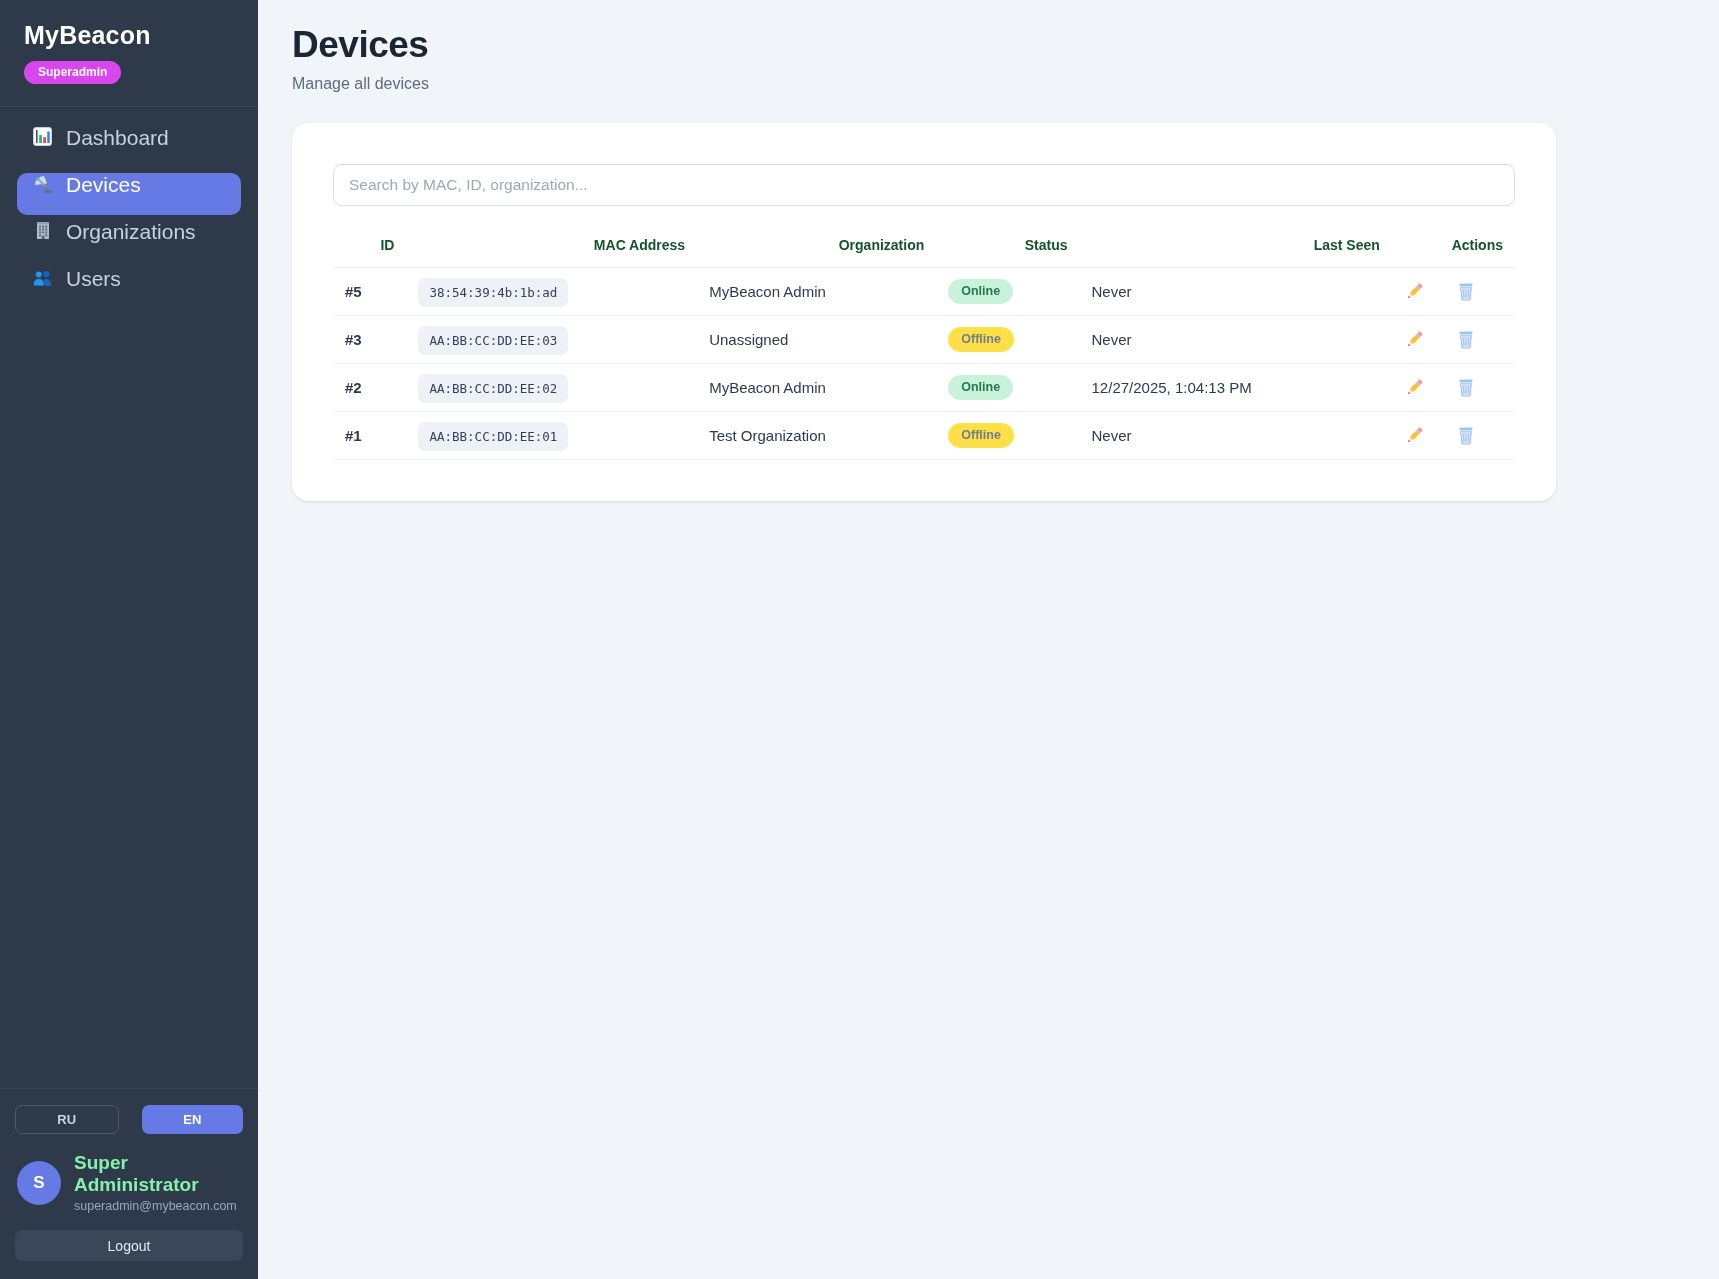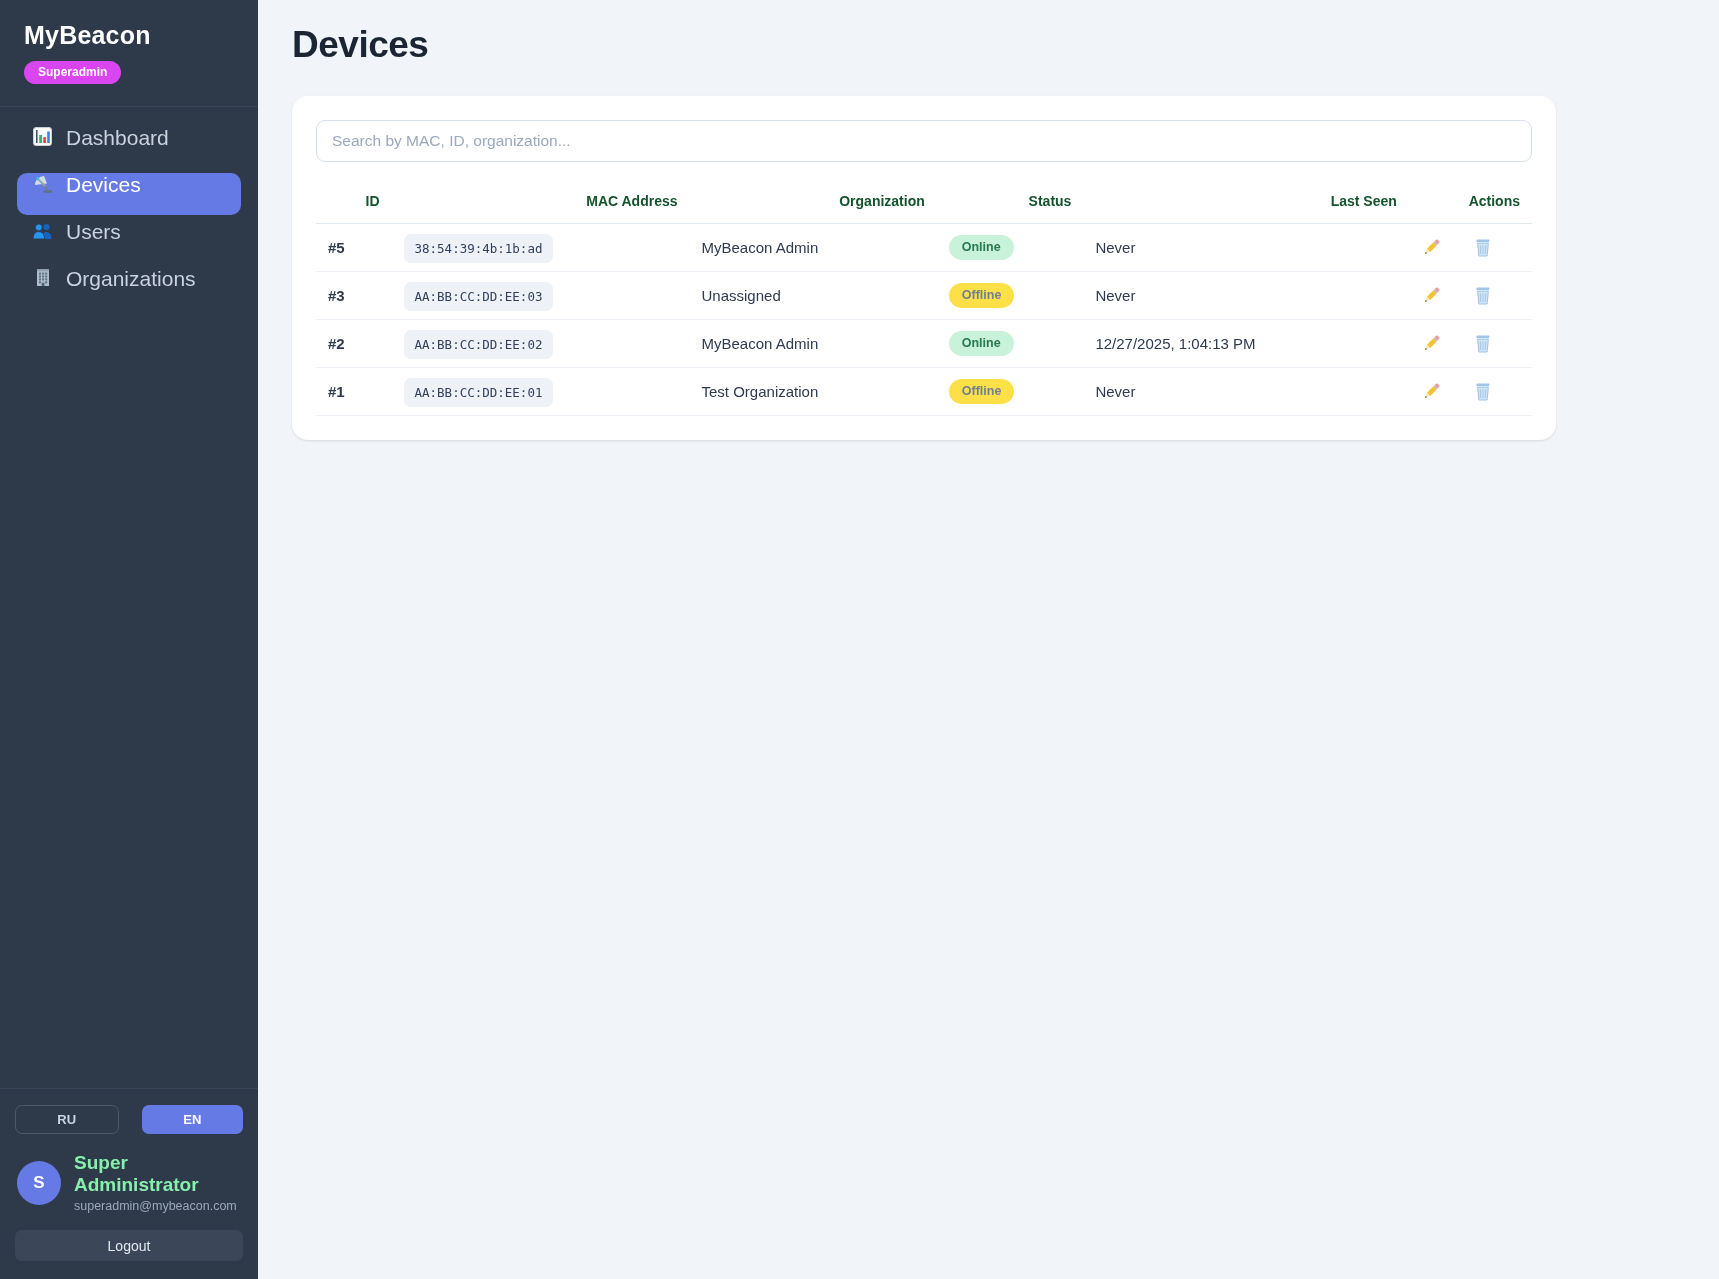--- a/index.html
+++ b/index.html
@@ -64,21 +64,21 @@
     color: #e2e8f0; font-family: inherit; font-size: 14px; cursor: pointer;
   }
 
   
   .main { flex: 1; background: #f1f5f9; padding: 24px 31px 0 34px; overflow: hidden; }
   .page-title { margin: 0; font-size: 37px; font-weight: bold; color: #1b2534; letter-spacing: -0.5px; }
   .page-subtitle { margin: 9px 0 0; font-size: 16px; color: #5d6b7e; }
 
   .card {
     margin-top: 30px; background: #ffffff;
-    border-radius: 16px; padding: 24px;
+    border-radius: 16px; padding: 41px;
     box-shadow: 0 1px 3px rgba(15,23,42,0.07), 0 1px 2px rgba(15,23,42,0.05);
   }
   .search-input {
     width: 100%; height: 42px;
     border: 1px solid #d8e0ea; border-radius: 9px;
     padding: 0 15px; font-family: inherit; font-size: 15.5px;
     color: #334155; outline: none; background: #fff;
   }
   .search-input::placeholder { color: #9aa9bc; }
 
@@ -136,36 +136,20 @@
         <span class="nav-icon">
           <svg width="20" height="20" viewBox="0 0 20 20">
             <path d="M2 11 A 9 9 0 0 1 11 2 L 14 9.6 Z" fill="#d3dce2"></path>
             <path d="M6 6 l 7 7" stroke="#8fa3b0" stroke-width="1.8"></path>
             <circle cx="4.8" cy="4.8" r="1.7" fill="#35c3d8"></circle>
             <path d="M11.5 12.5 l 3.2 3.4" stroke="#6b7f8d" stroke-width="2.4"></path>
             <rect x="10.5" y="16.2" width="8.5" height="2.6" rx="1.3" fill="#5d7280"></rect>
           </svg>
         </span>
         <span class="nav-label">Devices</span>
-      </div>
-
-      <div class="nav-item">
-        <span class="nav-icon">
-          <svg width="21" height="18" viewBox="0 0 21 18">
-            <g fill="#1565c0">
-              <circle cx="14.5" cy="5" r="3.1"></circle>
-              <path d="M9.6 17 c 0 -5 2.2 -7 4.9 -7 c 2.7 0 4.9 2 4.9 7 Z"></path>
-            </g>
-            <g fill="#2196f3" stroke="#2e3949" stroke-width="0.9">
-              <circle cx="6.8" cy="5.4" r="3.5"></circle>
-              <path d="M1.1 17 c 0 -5.4 2.5 -7.4 5.7 -7.4 c 3.2 0 5.7 2 5.7 7.4 Z"></path>
-            </g>
-          </svg>
-        </span>
-        <span class="nav-label">Users</span>
       </div>
 
       <div class="nav-item">
         <span class="nav-icon">
           <svg width="18" height="19" viewBox="0 0 18 19">
             <rect x="3" y="1" width="12" height="17" rx="0.5" fill="#aebdc9"></rect>
             <rect x="3" y="1" width="12" height="2.2" fill="#90a2b0"></rect>
             <g fill="#5d7183">
               <rect x="5" y="4.6" width="2" height="2"></rect>
                 <rect x="8.1" y="4.6" width="2" height="2"></rect>
@@ -177,40 +161,57 @@
                 <rect x="8.1" y="10.4" width="2" height="2"></rect>
                 <rect x="11.2" y="10.4" width="2" height="2"></rect>
               <rect x="5" y="13.3" width="2" height="2"></rect>
                 <rect x="11.2" y="13.3" width="2" height="2"></rect>
             </g>
             <rect x="7.7" y="14.6" width="2.8" height="3.4" fill="#55677a"></rect>
           </svg>
         </span>
         <span class="nav-label">Organizations</span>
       </div>
+
+      <div class="nav-item">
+        <span class="nav-icon">
+          <svg width="21" height="18" viewBox="0 0 21 18">
+            <g fill="#1565c0">
+              <circle cx="14.5" cy="5" r="3.1"></circle>
+              <path d="M9.6 17 c 0 -5 2.2 -7 4.9 -7 c 2.7 0 4.9 2 4.9 7 Z"></path>
+            </g>
+            <g fill="#2196f3" stroke="#2e3949" stroke-width="0.9">
+              <circle cx="6.8" cy="5.4" r="3.5"></circle>
+              <path d="M1.1 17 c 0 -5.4 2.5 -7.4 5.7 -7.4 c 3.2 0 5.7 2 5.7 7.4 Z"></path>
+            </g>
+          </svg>
+        </span>
+        <span class="nav-label">Users</span>
+      </div>
     </nav>
 
     <div class="side-bottom">
       <div class="lang-row">
         <button class="lang-btn inactive">RU</button>
         <button class="lang-btn selected">EN</button>
       </div>
       <div class="user-row">
         <div class="avatar">S</div>
         <div class="user-meta">
           <div class="user-name">Super Administrator</div>
           <div class="user-email">superadmin@mybeacon.com</div>
         </div>
       </div>
       <button class="logout">Logout</button>
     </div>
   </aside>
 
   <main class="main">
     <h1 class="page-title">Devices</h1>
+    <p class="page-subtitle">Manage all devices</p>
 
     <section class="card">
       <input class="search-input" type="text" placeholder="Search by MAC, ID, organization..." style="">
 
       <table class="devices">
         <colgroup>
           <col style="width:80px">
             <col style="width:314px">
             <col style="width:265px">
           <col style="width:154px">

